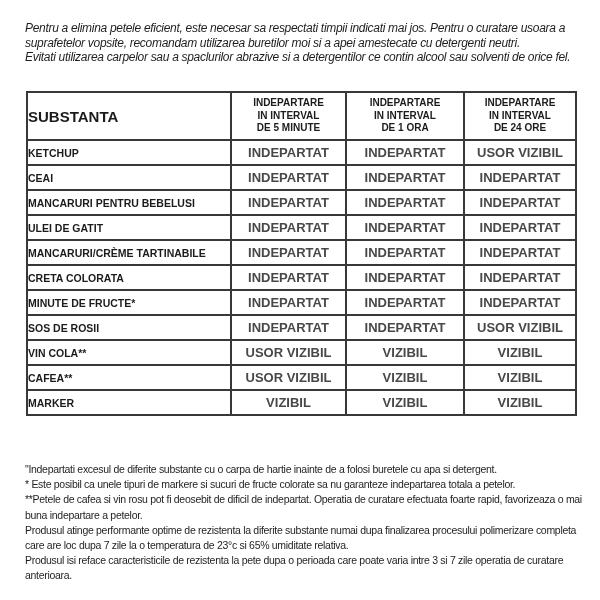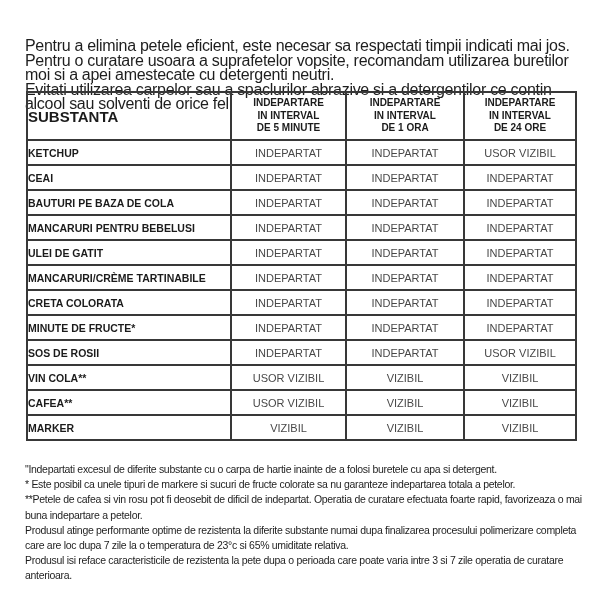--- a/index.html
+++ b/index.html
@@ -8,26 +8,27 @@
     width: 600px;
     height: 600px;
     background: #ffffff;
     font-family: "Liberation Sans", sans-serif;
     color: #1e1e1e;
     overflow: hidden;
   }
   .intro {
     position: absolute;
     left: 25px;
-    top: 39px;
+    top: 21px;
     width: 556px;
-    font-size: 16px;
+    font-size: 12px;
     line-height: 14.5px;
     letter-spacing: -0.3px;
     color: #1e1e1e;
+    font-style: italic;
   }
   .notes {
     position: absolute;
     left: 25px;
     top: 462px;
     width: 558px;
     font-size: 10.5px;
     line-height: 15.2px;
     letter-spacing: -0.3px;
     color: #1e1e1e;
@@ -67,22 +68,22 @@
   td.sub {
     text-align: left;
     padding-left: 12px;
     font-size: 10.5px;
     font-weight: 700;
     color: #1b1b1b;
     letter-spacing: 0;
   }
   td.val {
     text-align: center;
-    font-size: 11px;
-    font-weight: 400;
+    font-size: 13px;
+    font-weight: 700;
     color: #484848;
     letter-spacing: 0;
   }
 </style>
 </head>
 <body>
 
 <div class="page">
 
   <div class="intro">
@@ -113,26 +114,20 @@
     </thead>
     <tbody>
       <tr>
         <td class="sub">KETCHUP</td>
         <td class="val">INDEPARTAT</td>
         <td class="val">INDEPARTAT</td>
         <td class="val">USOR VIZIBIL</td>
       </tr>
       <tr>
         <td class="sub">CEAI</td>
-        <td class="val">INDEPARTAT</td>
-        <td class="val">INDEPARTAT</td>
-        <td class="val">INDEPARTAT</td>
-      </tr>
-      <tr>
-        <td class="sub">BAUTURI PE BAZA DE COLA</td>
         <td class="val">INDEPARTAT</td>
         <td class="val">INDEPARTAT</td>
         <td class="val">INDEPARTAT</td>
       </tr>
       <tr>
         <td class="sub">MANCARURI PENTRU BEBELUSI</td>
         <td class="val">INDEPARTAT</td>
         <td class="val">INDEPARTAT</td>
         <td class="val">INDEPARTAT</td>
       </tr>

